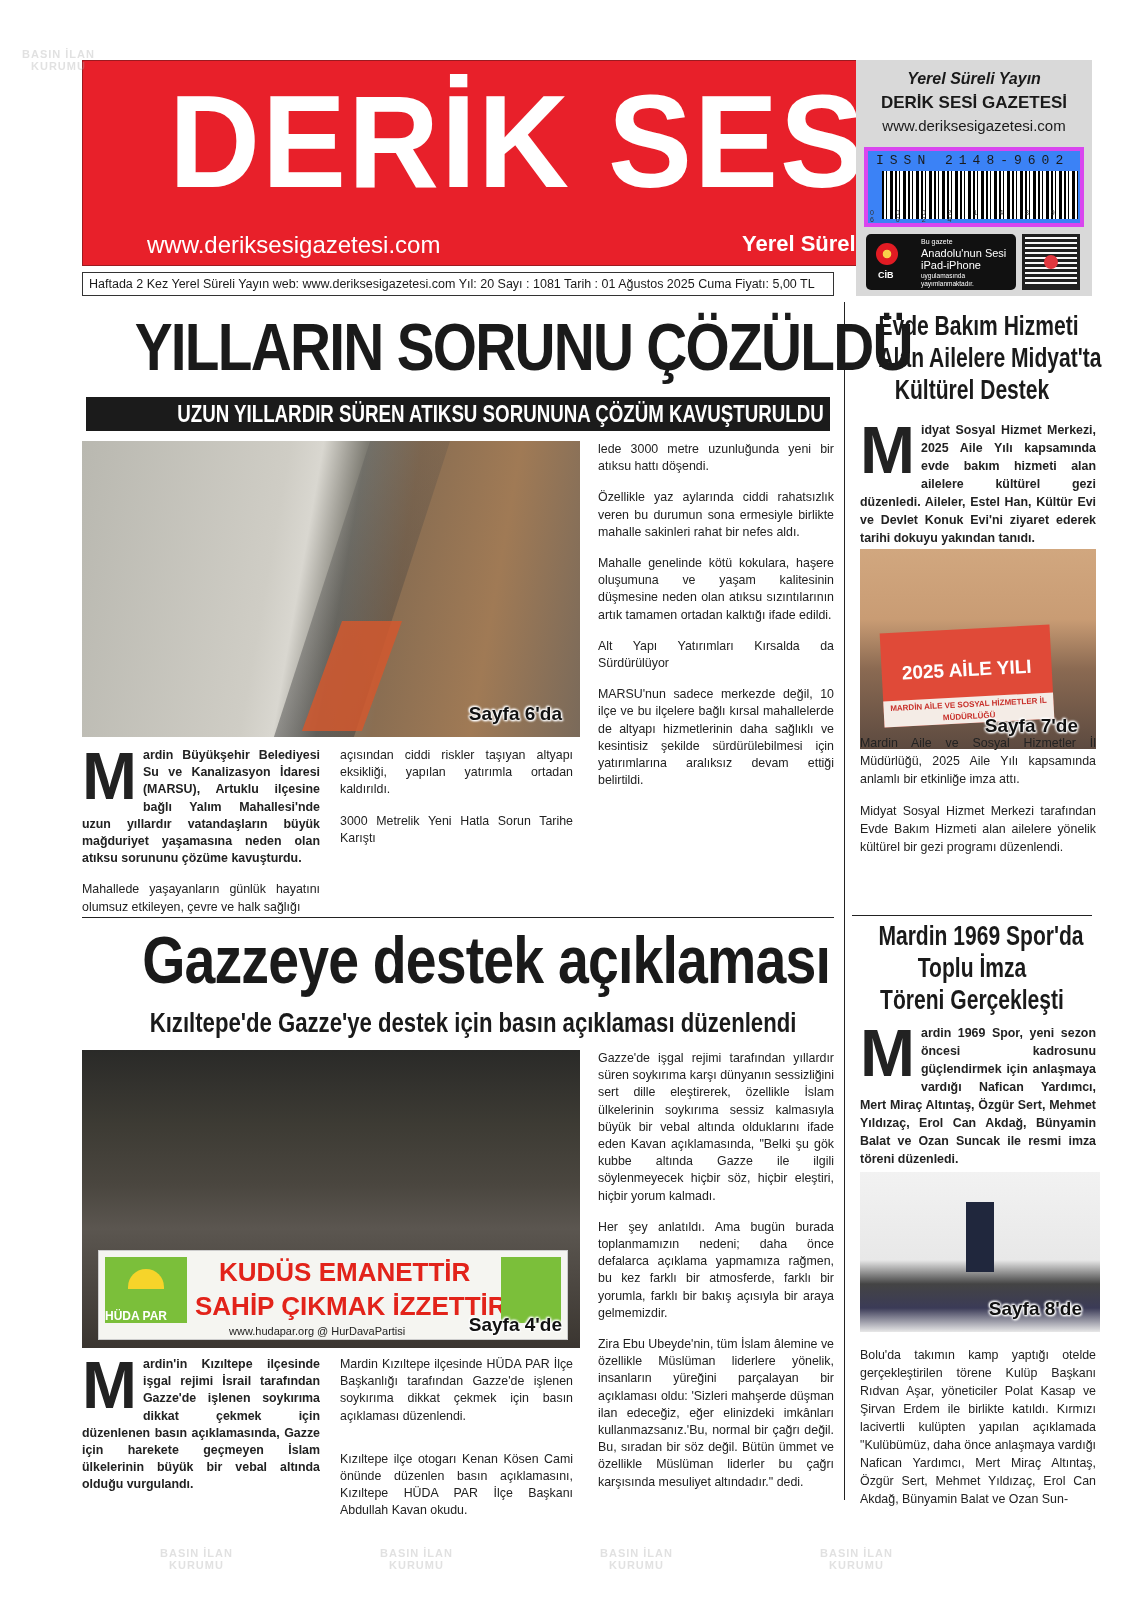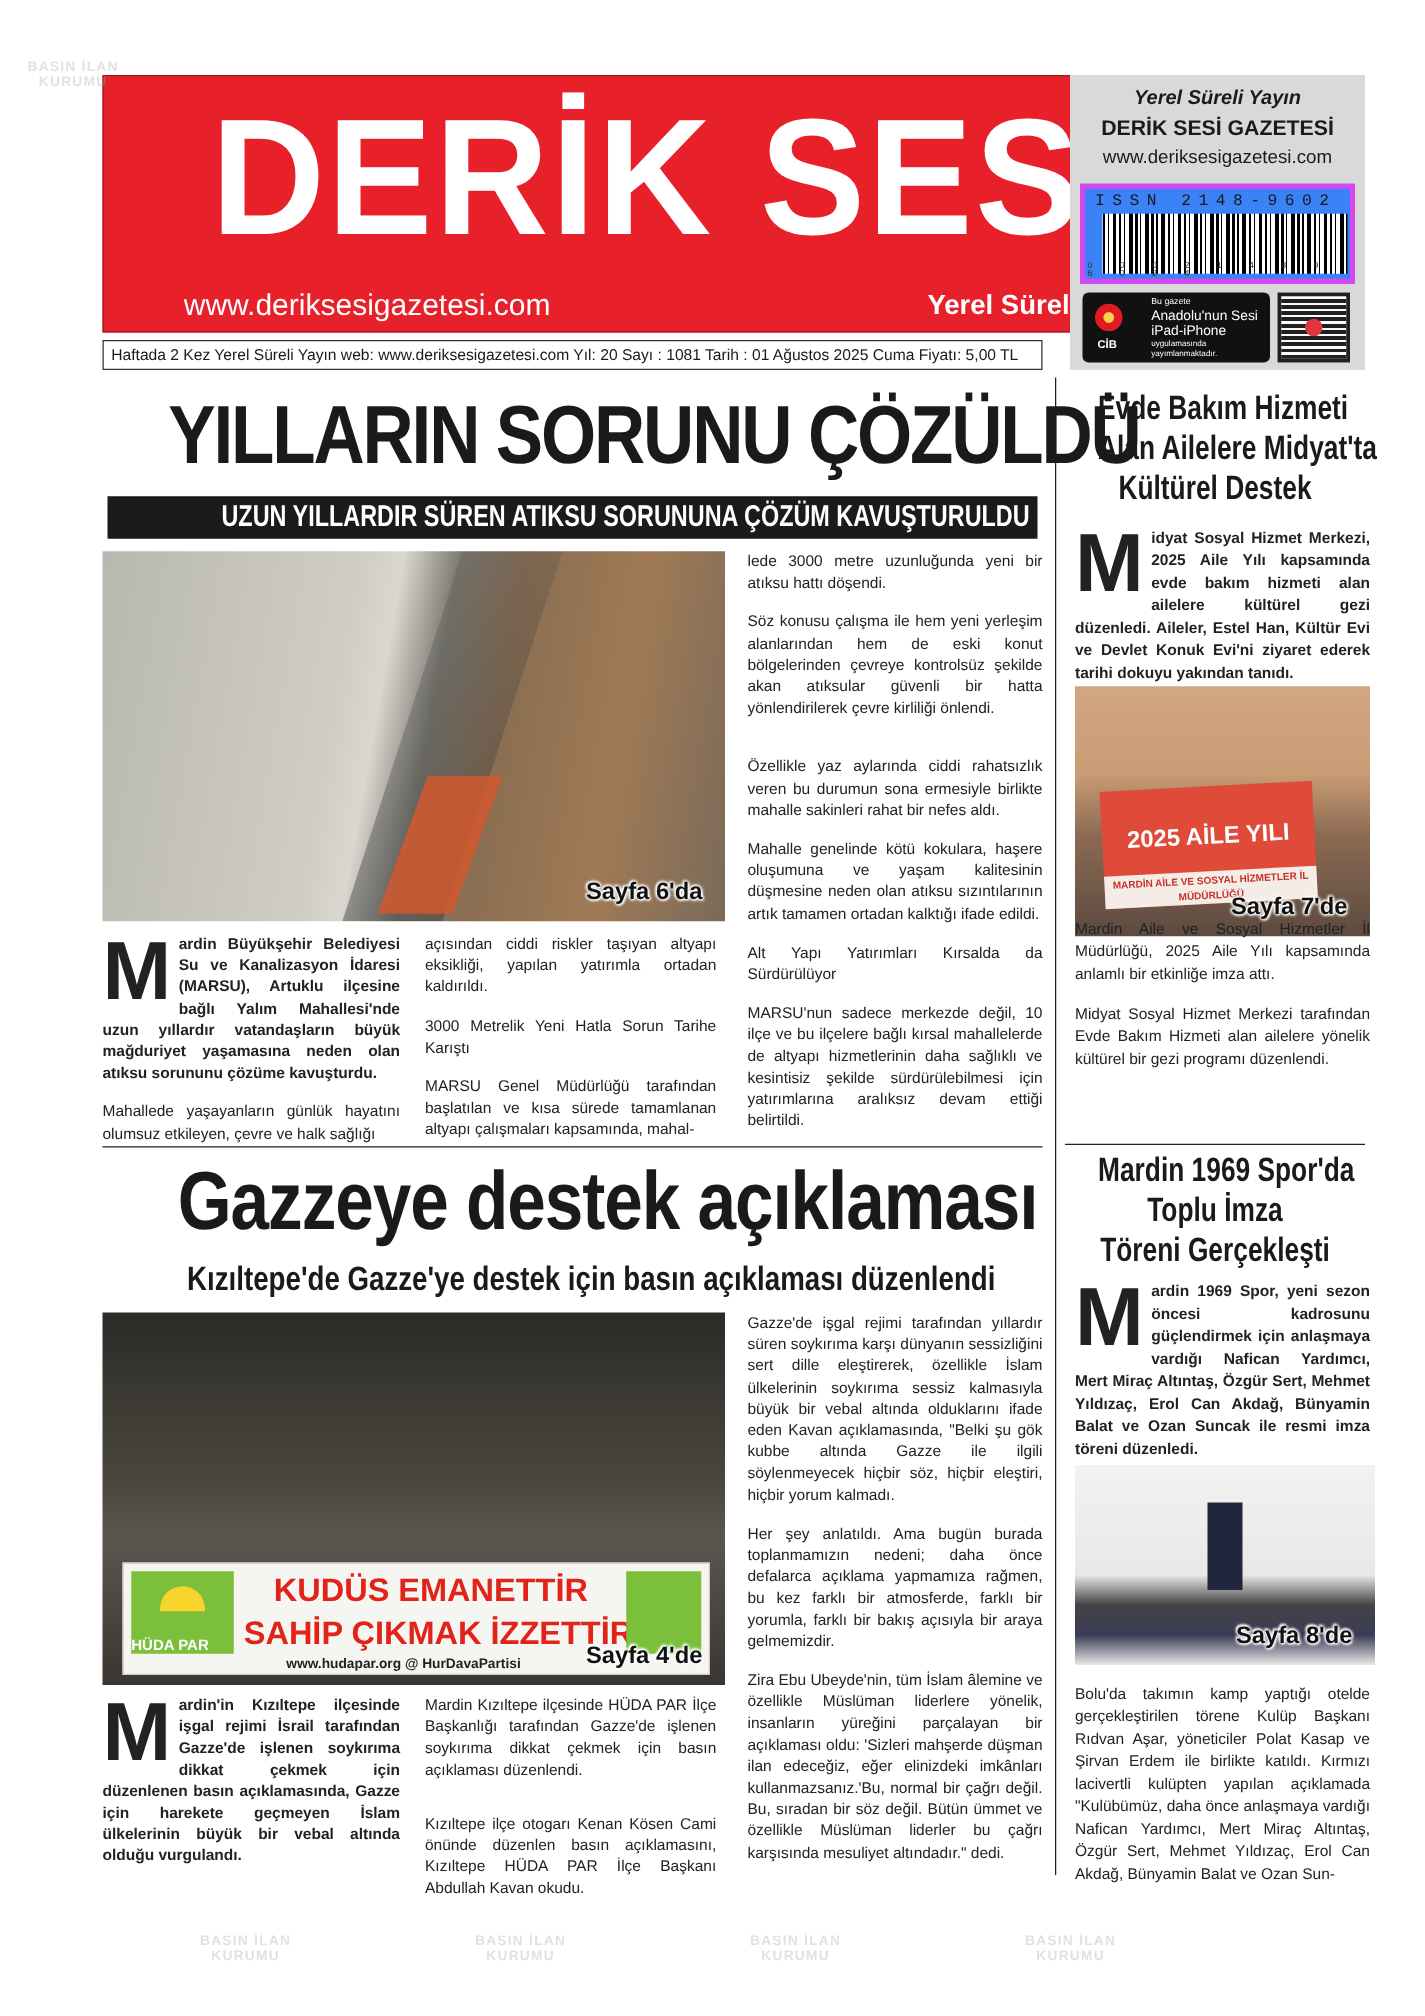--- a/index.html
+++ b/index.html
@@ -61,21 +61,21 @@
   .h2-main { position: absolute; left: 82px; top: 925px; width: 752px; text-align: center; font-weight: 700; font-size: 66px; line-height: 70px; transform: scaleX(0.84); white-space: nowrap; letter-spacing: -1px; }
   .h2-sub { position: absolute; left: 82px; top: 1008px; width: 752px; text-align: center; font-weight: 700; font-size: 27px; line-height: 30px; transform: scaleX(0.82); white-space: nowrap; }
   .photo2 { left: 82px; top: 1050px; width: 498px; height: 298px; background:
       linear-gradient(180deg, #2a2a28 0%, #3d3b34 25%, #4a463f 45%, #5b5650 60%, #4b4640 80%, #3a3530 100%); }
   .banner2 { position: absolute; left: 16px; bottom: 8px; width: 470px; height: 90px; background: #f5f5f1; border: 1px solid #ccc; }
   .banner2 .logo { position: absolute; left: 6px; top: 6px; width: 82px; height: 66px; background: #7bbf3a; }
   .banner2 .logo::after { content: ""; position: absolute; left: 23px; top: 12px; width: 36px; height: 20px; border-radius: 36px 36px 0 0; background: #f6d42a; }
   .banner2 .logo-r { position: absolute; right: 6px; top: 6px; width: 60px; height: 66px; background: #7bbf3a; }
   .banner2 .t1 { position: absolute; left: 120px; top: 6px; color: #e2231a; font-size: 26px; font-weight: 700; }
   .banner2 .t2 { position: absolute; left: 96px; top: 40px; color: #e2231a; font-size: 26px; font-weight: 700; }
-  .banner2 .t3 { position: absolute; left: 130px; top: 74px; color: #222; font-size: 11px; font-weight: 700; }
+  .banner2 .t3 { position: absolute; left: 130px; top: 74px; color: #222; font-size: 11px; font-weight: 400; }
   .banner2 .brand { position: absolute; left: 6px; top: 58px; font-size: 12px; font-weight: 700; color: #fff; }
 
   
   .rh { position: absolute; left: 852px; width: 240px; text-align: center; font-weight: 700; font-size: 27px; line-height: 32px; transform: scaleX(0.78); white-space: nowrap; }
   .photo3 { left: 860px; top: 549px; width: 236px; height: 200px; background: linear-gradient(180deg, #d1a77f 0%, #c99c74 35%, #8b6a52 60%, #5c4a40 100%); }
   .photo3 .redbanner { position: absolute; left: 22px; top: 80px; width: 170px; height: 94px; background: #e04a38; transform: rotate(-3deg); }
   .photo3 .redbanner .t { position: absolute; left: 0; top: 30px; width: 100%; text-align: center; color: #fff; font-weight: 700; font-size: 19px; }
   .photo3 .redbanner .w { position: absolute; left: 0; bottom: 0; width: 100%; height: 26px; background: #f4ece6; color: #c8302a; font-size: 8px; text-align: center; line-height: 12px; padding-top: 2px; font-weight: 700; }
   .photo4 { left: 860px; top: 1172px; width: 240px; height: 160px; background: linear-gradient(180deg, #f2f2f2 0%, #e8e8e8 55%, #444 70%, #3b3b57 85%, #e8e8e8 100%); }
   .photo4 .banner { position: absolute; left: 106px; top: 30px; width: 28px; height: 70px; background: #20273d; }
@@ -130,25 +130,23 @@
   <div class="photo-caption">Sayfa 6'da</div>
 </div>
 
 <div class="col" style="left:82px; top:747px; width:238px;">
   <p class="lead"><span class="dropcap">M</span><span>ardin Büyükşehir Belediyesi Su ve Kanalizasyon İdaresi (MARSU), Artuklu ilçesine bağlı Yalım Mahallesi'nde uzun yıllardır vatandaşların büyük mağduriyet yaşamasına neden olan atıksu sorununu çözüme kavuşturdu.</span></p>
   <p>Mahallede yaşayanların günlük hayatını olumsuz etkileyen, çevre ve halk sağlığı</p>
 </div>
 <div class="col" style="left:340px; top:747px; width:233px;">
   <p>açısından ciddi riskler taşıyan altyapı eksikliği, yapılan yatırımla ortadan kaldırıldı.</p>
   <p>3000 Metrelik Yeni Hatla Sorun Tarihe Karıştı</p>
-  <p>MARSU Genel Müdürlüğü tarafından başlatılan ve kısa sürede tamamlanan altyapı çalışmaları kapsamında, mahal-</p>
 </div>
 <div class="col" style="left:598px; top:441px; width:236px;">
   <p>lede 3000 metre uzunluğunda yeni bir atıksu hattı döşendi.</p>
-  <p style="margin-bottom:30px">Söz konusu çalışma ile hem yeni yerleşim alanlarından hem de eski konut bölgelerinden çevreye kontrolsüz şekilde akan atıksular güvenli bir hatta yönlendirilerek çevre kirliliği önlendi.</p>
   <p>Özellikle yaz aylarında ciddi rahatsızlık veren bu durumun sona ermesiyle birlikte mahalle sakinleri rahat bir nefes aldı.</p>
   <p>Mahalle genelinde kötü kokulara, haşere oluşumuna ve yaşam kalitesinin düşmesine neden olan atıksu sızıntılarının artık tamamen ortadan kalktığı ifade edildi.</p>
   <p>Alt Yapı Yatırımları Kırsalda da Sürdürülüyor</p>
   <p>MARSU'nun sadece merkezde değil, 10 ilçe ve bu ilçelere bağlı kırsal mahallelerde de altyapı hizmetlerinin daha sağlıklı ve kesintisiz şekilde sürdürülebilmesi için yatırımlarına aralıksız devam ettiği belirtildi.</p>
 </div>
 
 <div class="h2-main">Gazzeye destek açıklaması</div>
 <div class="h2-sub">Kızıltepe'de Gazze'ye destek için basın açıklaması düzenlendi</div>
 
 <div class="photo photo2">

